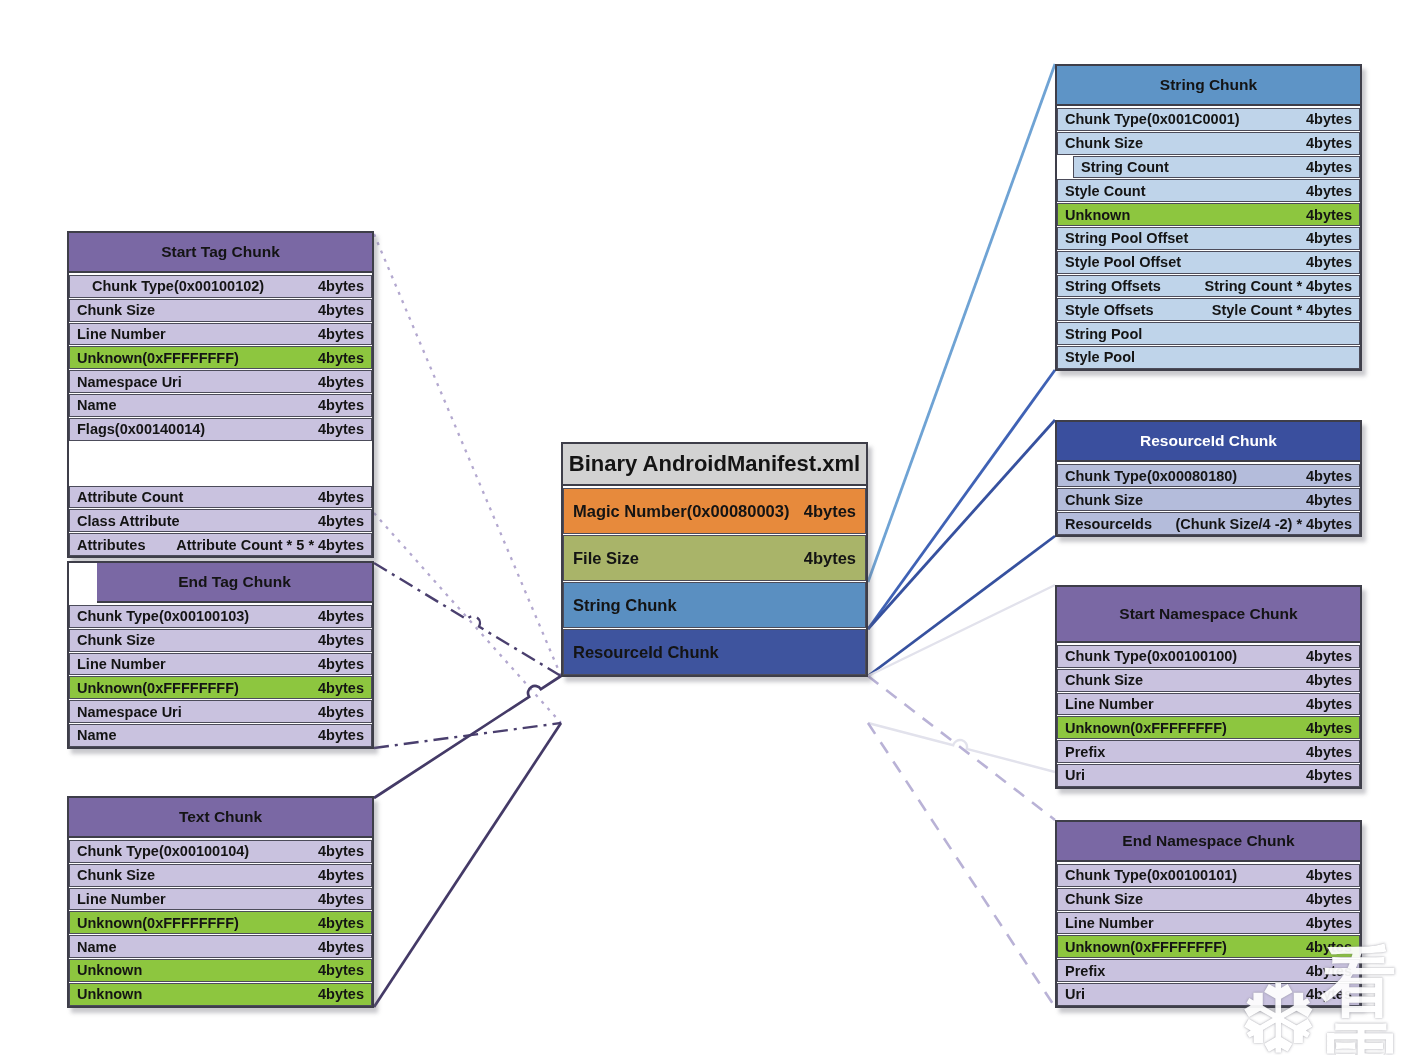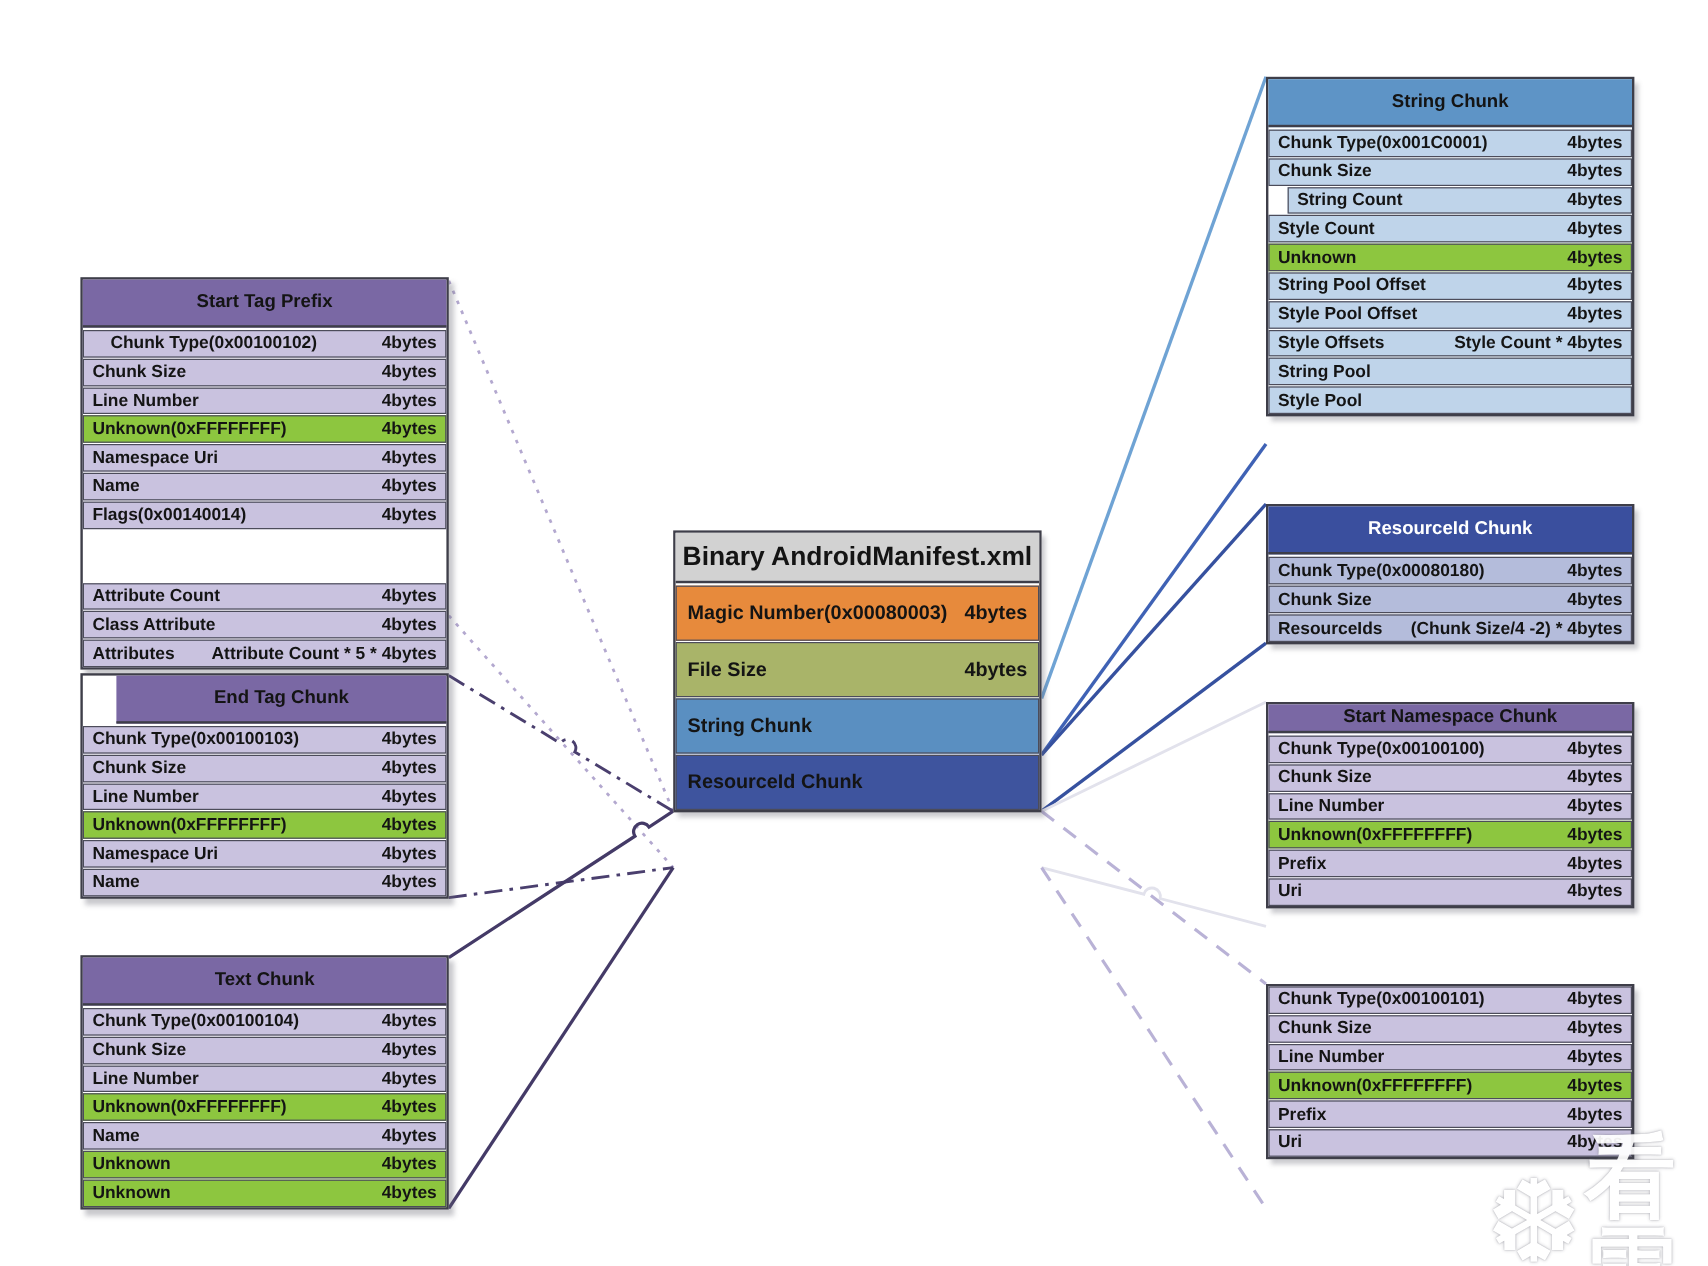--- a/index.html
+++ b/index.html
@@ -124,20 +124,24 @@
       </div>
       <div class="row" style="height: 22.8px;">
         <span class="lbl">String Pool Offset</span>
         <span class="val">4bytes</span>
       </div>
       <div class="row" style="height: 22.8px;">
         <span class="lbl">Style Pool Offset</span>
         <span class="val">4bytes</span>
       </div>
       <div class="row" style="height: 22.8px;">
+        <span class="lbl">String Offsets</span>
+        <span class="val">String Count * 4bytes</span>
+      </div>
+      <div class="row" style="height: 22.8px;">
         <span class="lbl">Style Offsets</span>
         <span class="val">Style Count * 4bytes</span>
       </div>
       <div class="row" style="height: 22.8px;">
         <span class="lbl">String Pool</span>
       </div>
       <div class="row" style="height: 22.8px;">
         <span class="lbl">Style Pool</span>
       </div>
     </div>
@@ -150,21 +154,21 @@
       <div class="row" style="height: 23px;">
         <span class="lbl">Chunk Size</span>
         <span class="val">4bytes</span>
       </div>
       <div class="row" style="height: 23px;">
         <span class="lbl">ResourceIds</span>
         <span class="val">(Chunk Size/4 -2) * 4bytes</span>
       </div>
     </div>
   <div class="tbl theme-purple" id="tbl-start_namespace_chunk" style="left: 1055px; top: 585px; width: 307px;">
-      <div class="head" style="height: 24px;">Start Namespace Chunk</div>
+      <div class="head" style="height: 56px;">Start Namespace Chunk</div>
       <div class="row" style="height: 22.8px;">
         <span class="lbl">Chunk Type(0x00100100)</span>
         <span class="val">4bytes</span>
       </div>
       <div class="row" style="height: 22.8px;">
         <span class="lbl">Chunk Size</span>
         <span class="val">4bytes</span>
       </div>
       <div class="row" style="height: 22.8px;">
         <span class="lbl">Line Number</span>
@@ -177,20 +181,21 @@
       <div class="row" style="height: 22.8px;">
         <span class="lbl">Prefix</span>
         <span class="val">4bytes</span>
       </div>
       <div class="row" style="height: 22.8px;">
         <span class="lbl">Uri</span>
         <span class="val">4bytes</span>
       </div>
     </div>
   <div class="tbl theme-purple" id="tbl-end_namespace_chunk" style="left: 1055px; top: 820px; width: 307px;">
+      <div class="head" style="height: 40px;">End Namespace Chunk</div>
       <div class="row" style="height: 22.8px;">
         <span class="lbl">Chunk Type(0x00100101)</span>
         <span class="val">4bytes</span>
       </div>
       <div class="row" style="height: 22.8px;">
         <span class="lbl">Chunk Size</span>
         <span class="val">4bytes</span>
       </div>
       <div class="row" style="height: 22.8px;">
         <span class="lbl">Line Number</span>
@@ -203,21 +208,21 @@
       <div class="row" style="height: 22.8px;">
         <span class="lbl">Prefix</span>
         <span class="val">4bytes</span>
       </div>
       <div class="row" style="height: 22.8px;">
         <span class="lbl">Uri</span>
         <span class="val">4bytes</span>
       </div>
     </div>
   <div class="tbl theme-purple" id="tbl-start_tag_chunk" style="left: 67px; top: 231px; width: 307px;">
-      <div class="head" style="height: 40px;">Start Tag Prefix</div>
+      <div class="head" style="height: 40px;">Start Tag Chunk</div>
       <div class="row" style="height: 22.8px; padding-left: 22px;">
         <span class="lbl">Chunk Type(0x00100102)</span>
         <span class="val">4bytes</span>
       </div>
       <div class="row" style="height: 22.8px;">
         <span class="lbl">Chunk Size</span>
         <span class="val">4bytes</span>
       </div>
       <div class="row" style="height: 22.8px;">
         <span class="lbl">Line Number</span>

